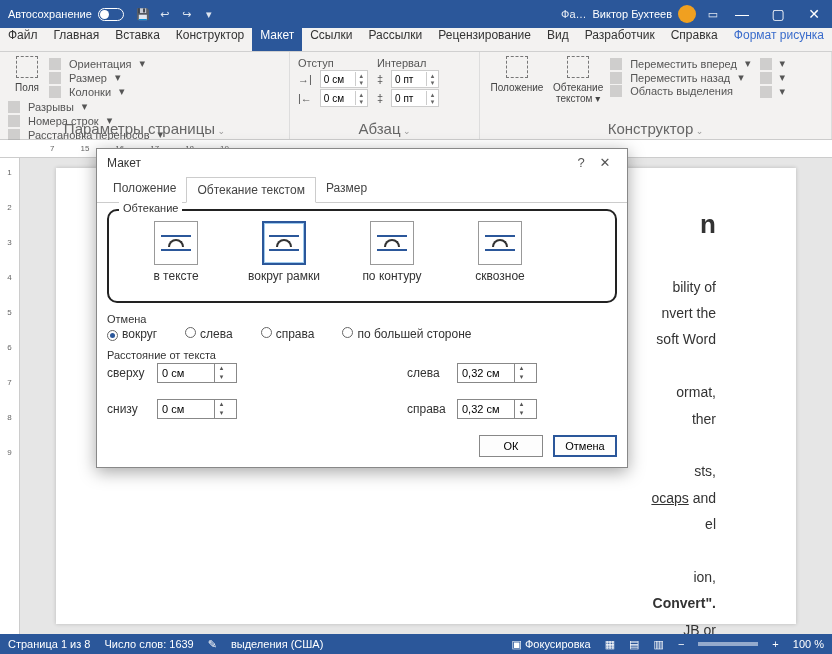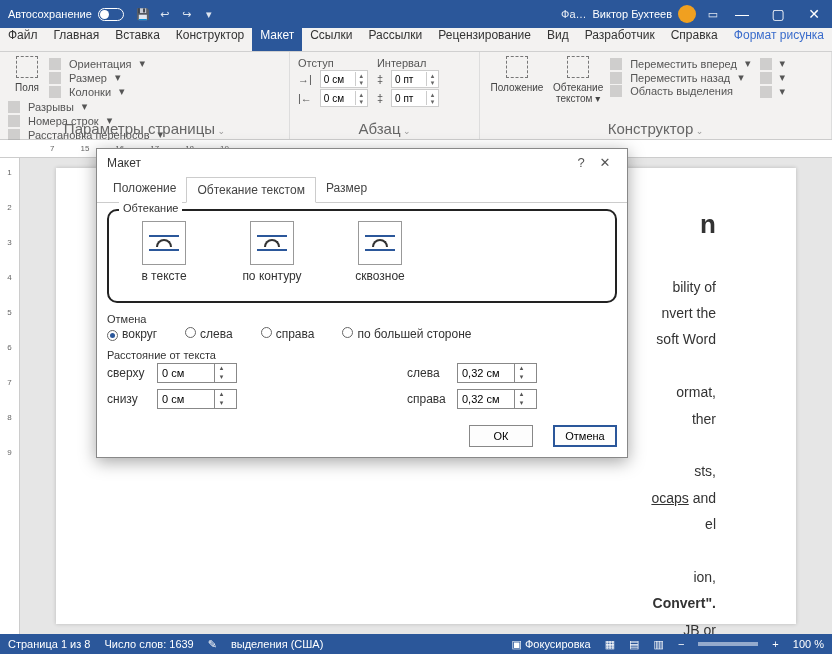--- a/index.html
+++ b/index.html
@@ -40,38 +40,38 @@
   .statusbar .sfill { flex: 1; }
   
   .overlay { position: absolute; left: 96px; top: 148px; width: 532px; background: #fff; border: 1px solid #888; box-shadow: 0 4px 16px rgba(0,0,0,.35); font-size: 12px; }
   .dlg-title { display: flex; align-items: center; padding: 6px 10px; font-size: 12px; }
   .dlg-title .fill { flex:1; }
   .dlg-title .dbtn { width: 24px; text-align: center; font-size: 13px; color: #555; cursor:pointer; }
   .dlg-tabs { display: flex; border-bottom: 1px solid #ccc; padding: 0 6px; }
   .dlg-tabs .dtab { padding: 5px 10px; color: #444; cursor:pointer; }
   .dlg-tabs .dtab.active { border: 1px solid #ccc; border-bottom-color: #fff; position: relative; top: 1px; background: #fff; }
   .dlg-body { padding: 6px 10px 10px; }
-  .gbox { border: 2px solid #222; border-radius: 10px; padding: 10px 8px 6px; position: relative; margin-bottom: 10px; }
+  .gbox { border: 2px solid #222; border-radius: 10px; padding: 10px 20px 6px; position: relative; margin-bottom: 10px; }
   .gbox .glabel { position: absolute; top: -9px; left: 10px; background: #fff; padding: 0 4px; font-size: 11px; }
   .wrap-row { display: flex; gap: 14px; margin-bottom: 6px; }
   .wrap-opt { text-align: center; width: 94px; cursor:pointer; }
   .wrap-opt .wic { width: 44px; height: 44px; margin: 0 auto 4px; border: 1px solid #999; background:#fff; display:flex; flex-direction:column; justify-content:center; align-items:center; gap:2px; }
   .wrap-opt.selected .wic { border: 2px solid #2b579a; box-shadow: 0 0 0 1px #9ecaed inset; }
   .wline { width: 30px; height: 2px; background: #2b579a; }
   .warc { width: 16px; height: 8px; border: 2px solid #333; border-bottom: none; border-radius: 10px 10px 0 0; }
   .section-label { font-size: 11px; margin: 4px 0 2px; color: #333; }
   .radio-row { display: flex; gap: 28px; align-items: center; margin: 2px 0 8px; }
   .radio { width: 11px; height: 11px; border: 1px solid #666; border-radius: 50%; display:inline-flex; align-items:center; justify-content:center; margin-right: 4px; }
   .radio.checked::after { content:""; width:5px; height:5px; border-radius:50%; background:#2b579a; }
-  .dist-grid { display: grid; grid-template-columns: 50px 80px 170px 50px 80px; row-gap: 6px; align-items: center; }
+  .dist-grid { display: grid; grid-template-columns: 50px 80px 170px 50px 80px; row-gap: 16px; align-items: center; }
   .dspin { display:flex; border:1px solid #888; height:20px; }
   .dspin input { width: 56px; border:none; padding:0 4px; font-size:11px; }
   .dspin .ar { width: 14px; border-left:1px solid #888; display:flex; flex-direction:column; }
   .dspin .ar div { flex:1; text-align:center; font-size:7px; line-height:8px; color:#555; }
-  .dlg-buttons { display:flex; justify-content:flex-end; gap:20px; padding: 6px 10px 10px; }
+  .dlg-buttons { display:flex; justify-content:flex-end; gap:10px; padding: 6px 10px 10px; }
   .btn { min-width: 64px; height: 22px; border: 1px solid #888; background: #fdfdfd; font-size: 11px; cursor:pointer; }
   .btn.focus { border: 1px solid #2b579a; box-shadow: 0 0 0 1px #2b579a inset; }
   .und { text-decoration: underline; }
 </style>
 </head>
 <body>
 
 <div class="titlebar">
   <div class="autosave">
     <span>Автосохранение</span>
@@ -245,20 +245,28 @@
       <span class="glabel">Обтекание</span>
       <div class="wrap-row">
         <div class="wrap-opt">
           <div class="wic">
               <div class="wline"></div>
               <div class="warc"></div>
               <div class="wline"></div>
             </div>
           <span>в тексте</span>
         </div>
+        <div class="wrap-opt selected">
+          <div class="wic">
+              <div class="wline"></div>
+              <div class="warc"></div>
+              <div class="wline"></div>
+            </div>
+          <span>вокруг рамки</span>
+        </div>
         <div class="wrap-opt">
           <div class="wic">
               <div class="wline"></div>
               <div class="warc"></div>
               <div class="wline"></div>
             </div>
           <span>по контуру</span>
         </div>
         <div class="wrap-opt">
           <div class="wic">

